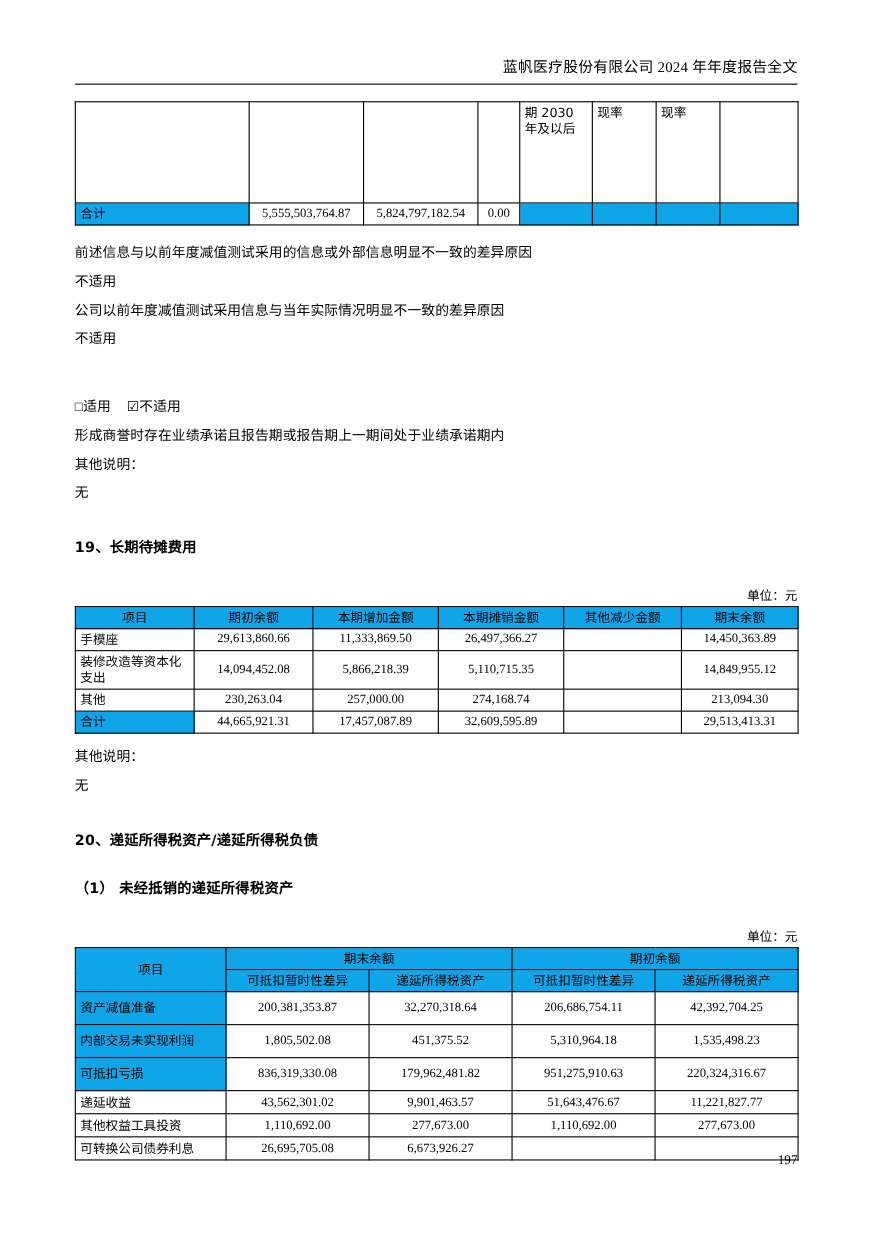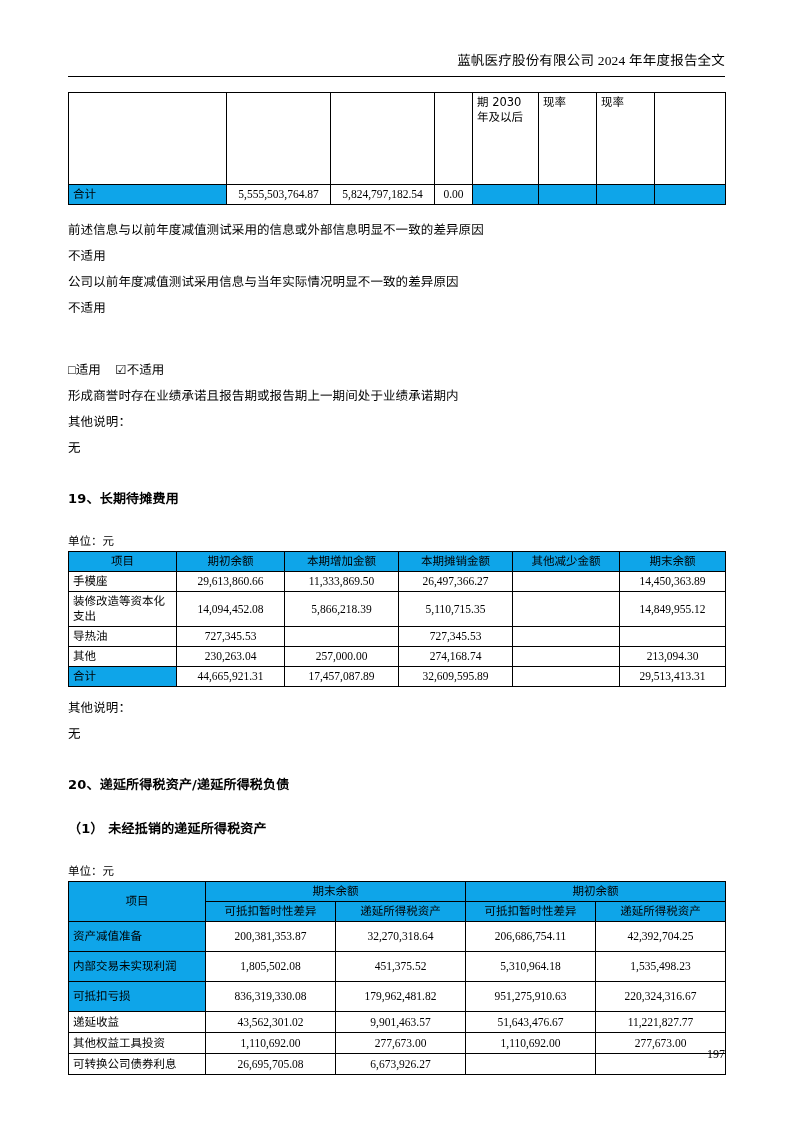--- a/index.html
+++ b/index.html
@@ -104,21 +104,21 @@
     font-weight: bold;
     line-height: 24px;
     margin: 0;
     letter-spacing: 0.2px;
   }
 
   
   .unit {
     font-family: "DejaVu Sans", "Liberation Sans", sans-serif;
     font-size: 11.5px;
-    text-align: left;
+    text-align: right;
     line-height: 20px;
     width: 657px;
   }
 
   
   .c19-1 { width: 108px; }
   .c19-2 { width: 108px; }
   .c19-3 { width: 114px; }
   .c19-4 { width: 114px; }
   .c19-5 { width: 107px; }
@@ -260,28 +260,20 @@
         </tr>
         <tr>
           <td class="cn lt" style="height:32px">装修改造等资本化支出</td>
           <td class="num rt">14,094,452.08</td>
           <td class="num rt">5,866,218.39</td>
           <td class="num rt">5,110,715.35</td>
           <td class="num rt"></td>
           <td class="num rt">14,849,955.12</td>
         </tr>
         <tr>
-          <td class="cn lt">导热油</td>
-          <td class="num rt">727,345.53</td>
-          <td class="num rt"></td>
-          <td class="num rt">727,345.53</td>
-          <td class="num rt"></td>
-          <td class="num rt"></td>
-        </tr>
-        <tr>
           <td class="cn lt">其他</td>
           <td class="num rt">230,263.04</td>
           <td class="num rt">257,000.00</td>
           <td class="num rt">274,168.74</td>
           <td class="num rt"></td>
           <td class="num rt">213,094.30</td>
         </tr>
         <tr>
           <td class="shade cn lt">合计</td>
           <td class="num rt">44,665,921.31</td>

